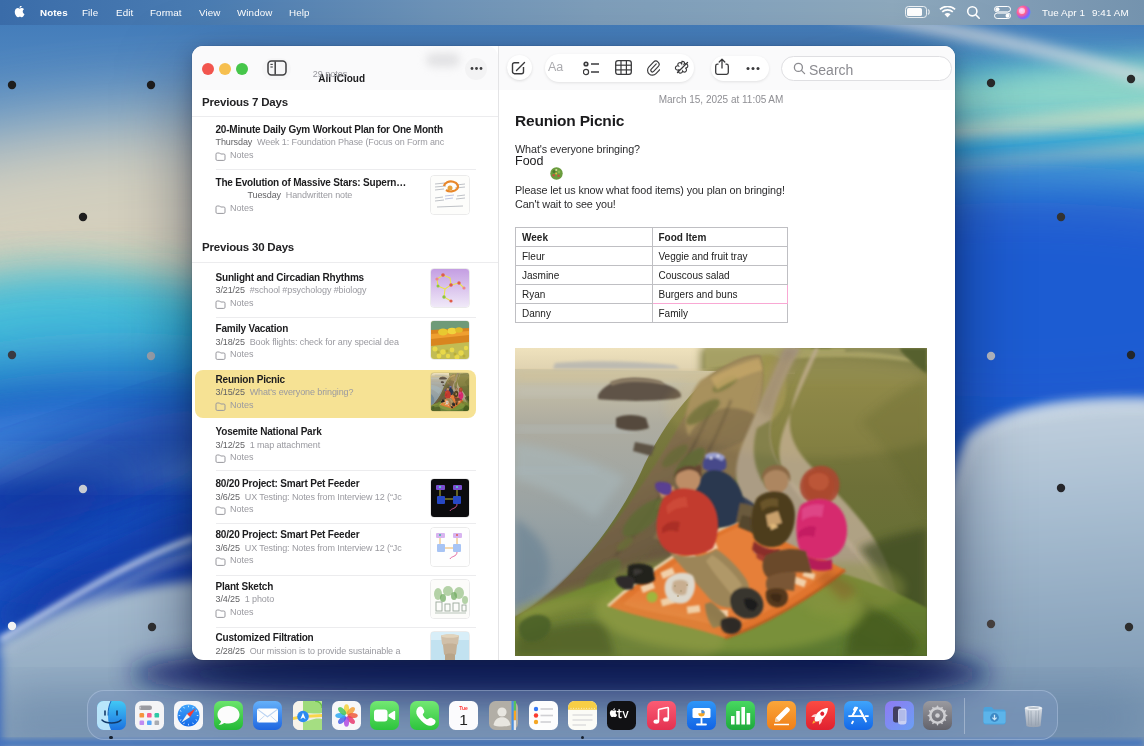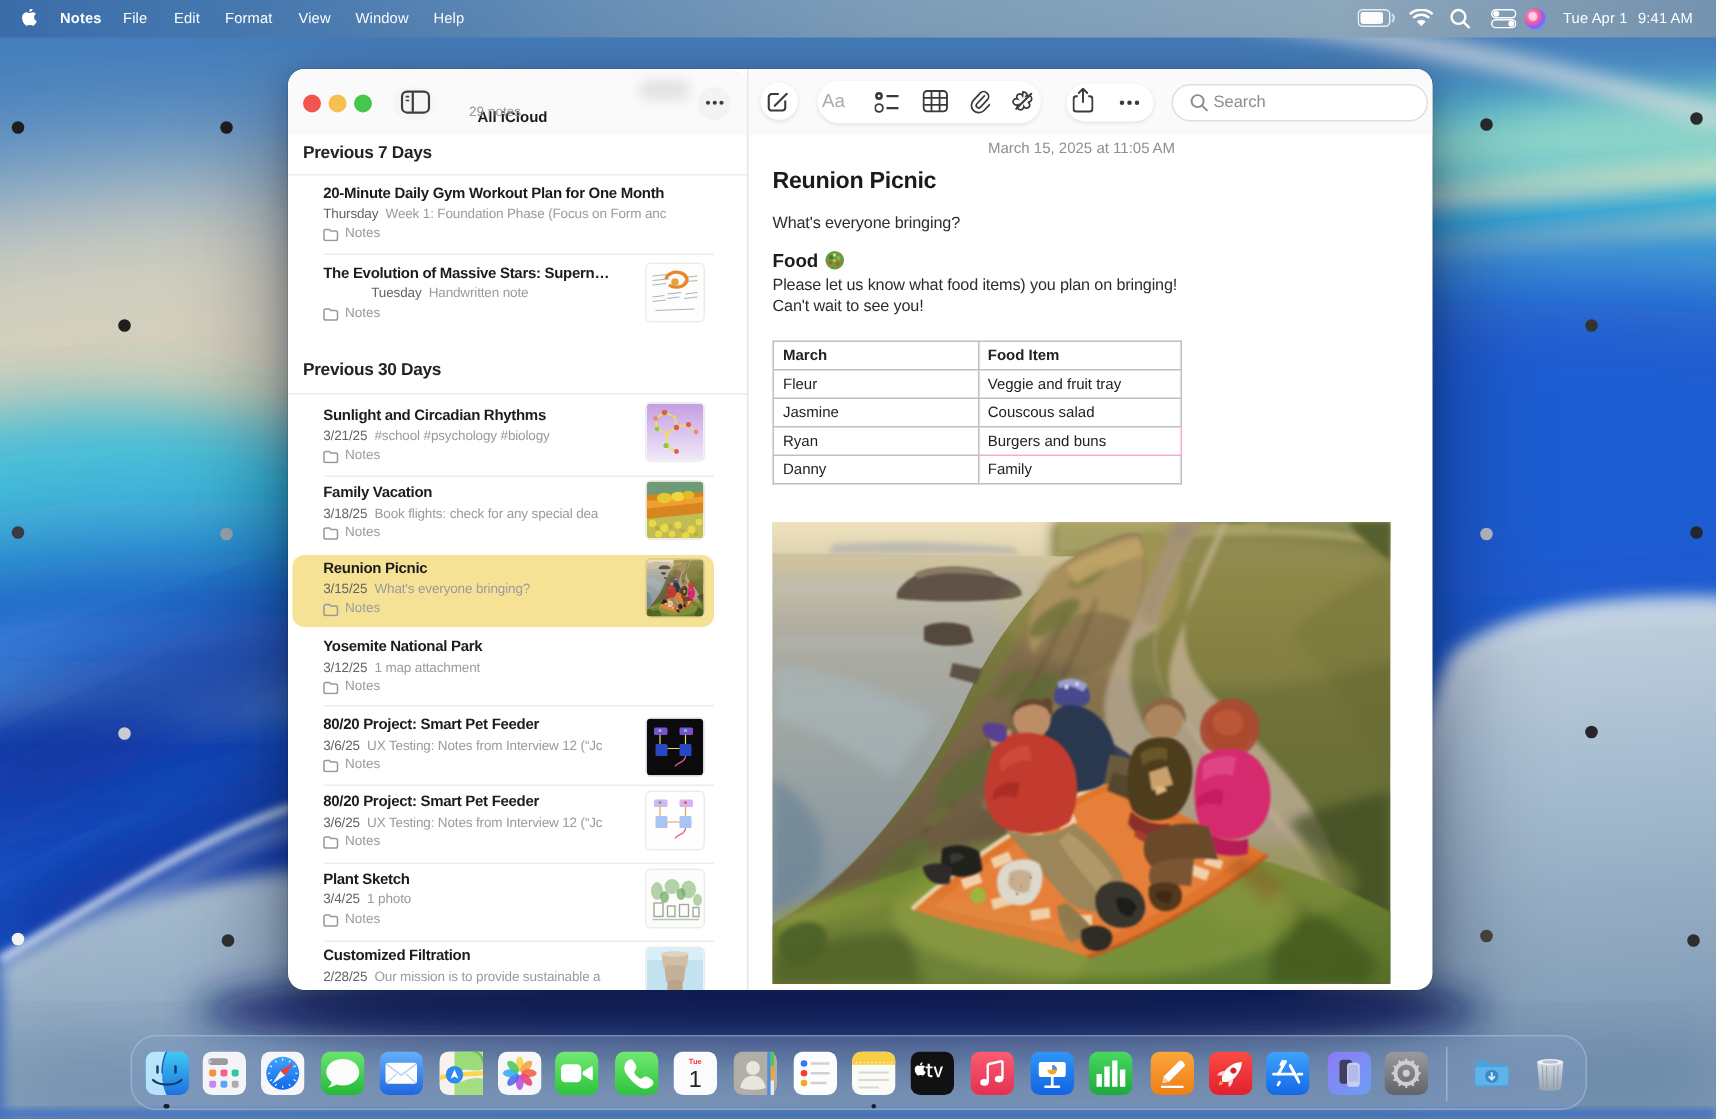--- a/index.html
+++ b/index.html
@@ -657,41 +657,41 @@
 <svg class="abs" style="left:247px;top:19.5px" width="14" height="5">
         <circle cx="2" cy="2.5" r="1.5" fill="#3a3a3c"></circle>
         <circle cx="7" cy="2.5" r="1.5" fill="#3a3a3c"></circle>
         <circle cx="12" cy="2.5" r="1.5" fill="#3a3a3c"></circle>
       </svg>
 <div class="abs" style="left:282px;top:10px;width:171px;height:25px;border-radius:12.5px;background:#fff;border:1px solid #dfdfe2;box-sizing:border-box;"></div>
 <svg class="abs" style="left:294px;top:16px" width="13" height="13" viewBox="0 0 13 13">
         <circle cx="5.4" cy="5.4" r="4" stroke="#8b8b90" stroke-width="1.3" fill="none"></circle>
         <line x1="8.4" y1="8.4" x2="11.6" y2="11.6" stroke="#8b8b90" stroke-width="1.3" stroke-linecap="round"></line>
       </svg>
-<div class="abs" style="left:310px;top:16px;font-size:11px;color:#8b8b90;">Search</div>
+<div class="abs" style="left:310px;top:16px;font-size:14px;color:#8b8b90;">Search</div>
 <div class="abs" style="left:16px;top:48px;width:412px;text-align:center;font-size:10px;color:#8e8e93;">March 15, 2025 at 11:05 AM</div>
 <div class="abs" style="left:16px;top:66px;font-size:15.5px;font-weight:bold;color:#1b1b1d;letter-spacing:-0.2px;">Reunion Picnic</div>
 <div class="abs body-txt" style="left:16px;top:97px;font-size:10.8px;">What's everyone bringing?</div>
-<div class="abs" style="left:16px;top:121px;font-size:12.5px;font-weight:bold;color:#1b1b1d;">Food</div>
+<div class="abs" style="left:16px;top:108px;font-size:12.5px;font-weight:normal;color:#1b1b1d;">Food</div>
 <svg class="abs" style="left:51px;top:121px" width="13" height="13" viewBox="0 0 13 13">
 <circle cx="6.5" cy="6.5" r="6.2" fill="#6a9c3e"></circle>
 <circle cx="4" cy="4.5" r="1.5" fill="#4e7a2a"></circle>
         <circle cx="9" cy="5" r="1.4" fill="#8ab84e"></circle>
 <circle cx="3.6" cy="8.2" r="1.2" fill="#c94f3d"></circle>
         <circle cx="8.6" cy="8.8" r="1.3" fill="#c94f3d"></circle>
 <circle cx="6.3" cy="3" r="1.1" fill="#d8e0a0"></circle>
         <circle cx="6.2" cy="6.6" r="1" fill="#e8b93e"></circle>
       </svg>
 <div class="abs body-txt" style="left:16px;top:138px;font-size:10.8px;">Please let us know what food items) you plan on bringing!</div>
 <div class="abs body-txt" style="left:16px;top:151.5px;font-size:10.8px;">Can't wait to see you!</div>
 <div class="abs" style="left:16px;top:181px;width:273px;">
 <table style="border-collapse:collapse;width:273px;table-layout:fixed;">
 <tbody>
             <tr>
-              <td style="border:1px solid #bfbfc3;padding:0 0 0 6px;height:18px;font-size:10px;font-weight:bold;color:#222;width:129.5px;">March</td>
+              <td style="border:1px solid #bfbfc3;padding:0 0 0 6px;height:18px;font-size:10px;font-weight:bold;color:#222;width:129.5px;">Week</td>
               <td style="border:1px solid #bfbfc3;padding:0 0 0 6px;font-size:10px;font-weight:bold;color:#222;">Food Item</td>
             </tr>
 <tr>
               <td style="border:1px solid #bfbfc3;padding:0 0 0 6px;height:18px;font-size:10px;color:#222;width:129.5px;">Fleur</td>
               <td style="border:1px solid #bfbfc3;padding:0 0 0 6px;font-size:10px;color:#222;">Veggie and fruit tray</td>
             </tr>
 <tr>
               <td style="border:1px solid #bfbfc3;padding:0 0 0 6px;height:18px;font-size:10px;color:#222;width:129.5px;">Jasmine</td>
               <td style="border:1px solid #bfbfc3;padding:0 0 0 6px;font-size:10px;color:#222;">Couscous salad</td>
             </tr>

